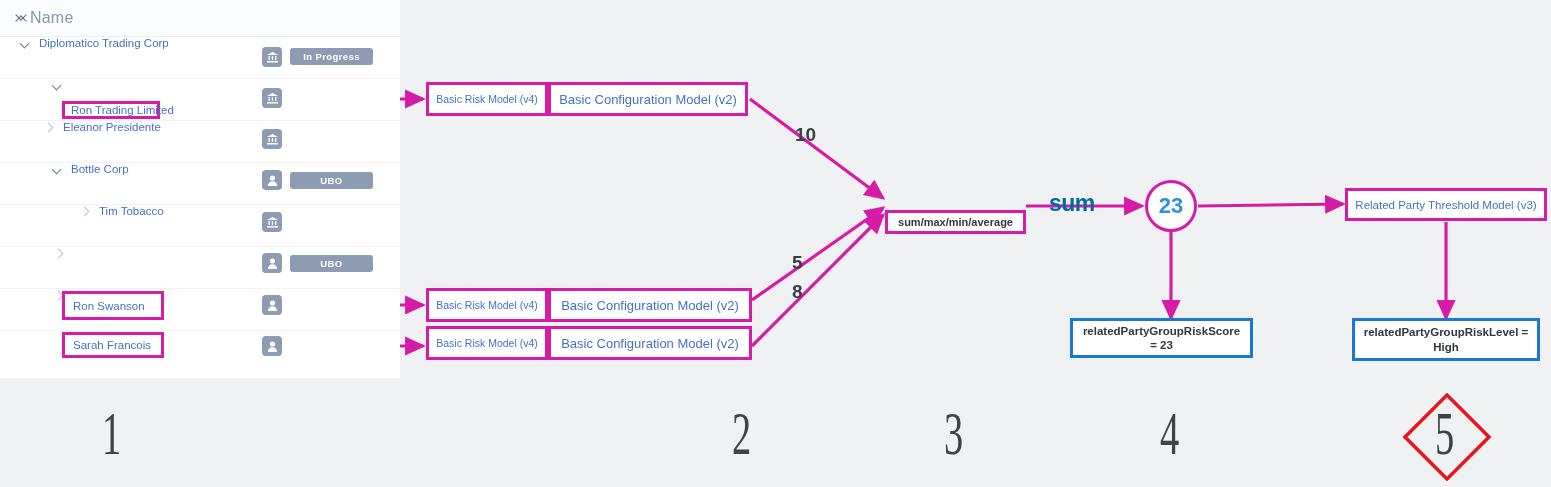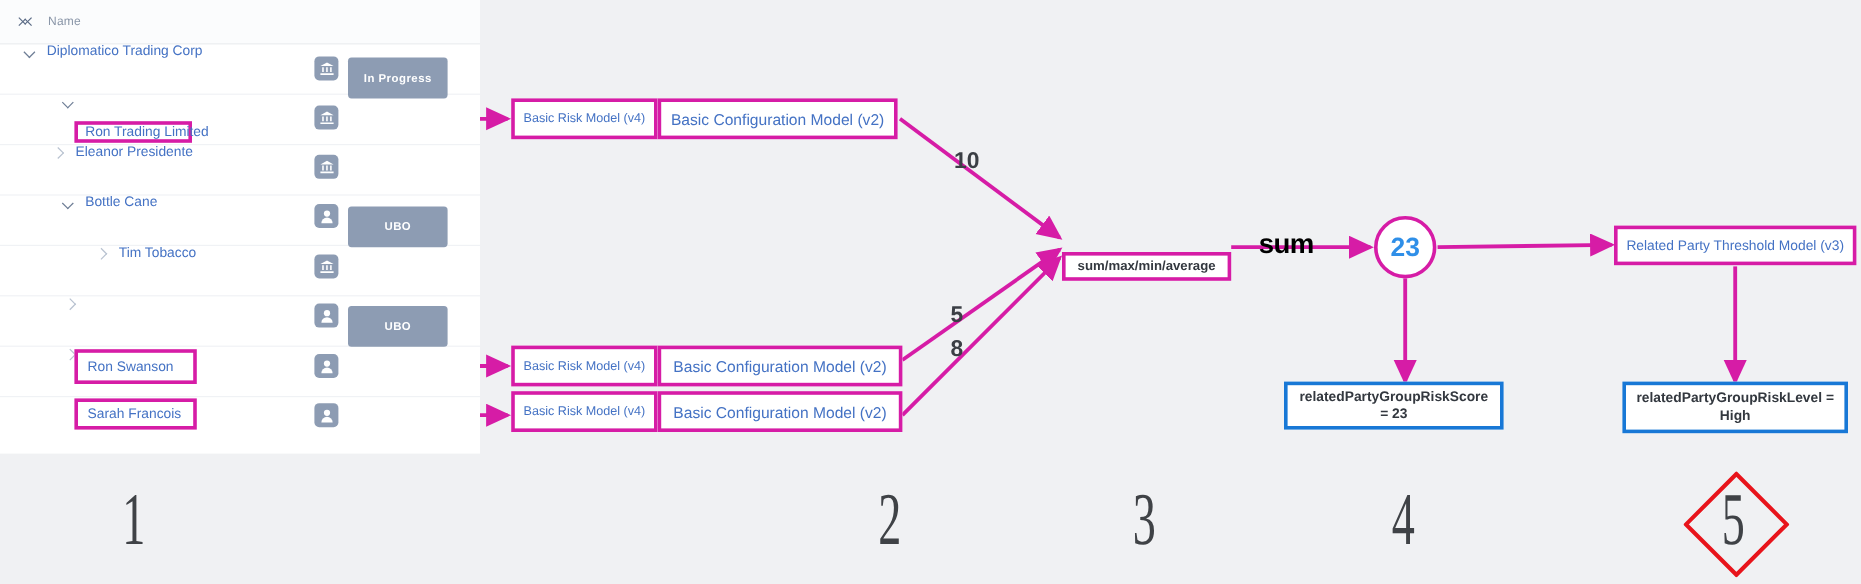--- a/index.html
+++ b/index.html
@@ -46,22 +46,21 @@
     position: absolute;
     left: 3px;
     width: 7px;
     height: 7px;
     border-left: 1.6px solid #5b6b86;
     border-bottom: 1.6px solid #5b6b86;
   }
   .sort-icon::before { top: 1px; transform: rotate(-45deg); }
   .sort-icon::after  { top: 7px; transform: rotate(135deg); }
   .tree-header-label {
-    margin-left: 10px;
-    font-size: 10px;
+    font-size: 16px;
     color: #8a96a8;
     letter-spacing: .2px;
   }
 
   .tree-row {
     position: relative;
     height: 41px;
     border-bottom: 1px solid #f0f2f5;
     display: flex;
     align-items: flex-start;
@@ -119,21 +118,21 @@
     background: #8d9cb3;
     display: flex;
     align-items: center;
     justify-content: center;
     z-index: 5;
   }
   .type-icon svg { display: block; }
 
   .badge {
     position: absolute;
-    height: 34px;
+    height: 17px;
     border-radius: 3px;
     background: #8d9cb3;
     color: #ffffff;
     font-size: 9.5px;
     font-weight: bold;
     letter-spacing: .4px;
     display: flex;
     align-items: center;
     justify-content: center;
     z-index: 5;
@@ -207,21 +206,21 @@
     font-size: 19px;
     font-weight: bold;
     color: #3b3f45;
     z-index: 6;
   }
 
   .op-name {
     position: absolute;
     font-size: 23px;
     font-weight: bold;
-    color: #000000;
+    color: #0369a1;
     z-index: 6;
     letter-spacing: -.5px;
   }
 
   
   .step-num {
     position: absolute;
     font-family: "Liberation Serif", serif;
     font-size: 62px;
     color: #3f4246;
@@ -289,21 +288,21 @@
   <div class="tree-row" style="padding-left:50px;">
     <span class="twisty down"></span>
     <span class="node-label" style="visibility:hidden;">Ron Trading Limited</span>
   </div>
   <div class="tree-row" style="padding-left:42px;">
     <span class="twisty right"></span>
     <span class="node-label">Eleanor Presidente</span>
   </div>
   <div class="tree-row" style="padding-left:50px;">
     <span class="twisty down"></span>
-    <span class="node-label">Bottle Cane</span>
+    <span class="node-label">Bottle Corp</span>
   </div>
   <div class="tree-row" style="padding-left:78px;">
     <span class="twisty right"></span>
     <span class="node-label">Tim Tobacco</span>
   </div>
   <div class="tree-row" style="padding-left:50px;">
     <span class="twisty right" style="position:absolute;left:52px;"></span>
     <span class="node-label" style="visibility:hidden;">Ron Swanson</span>
   </div>
   <div class="tree-row" style="padding-left:50px;">

